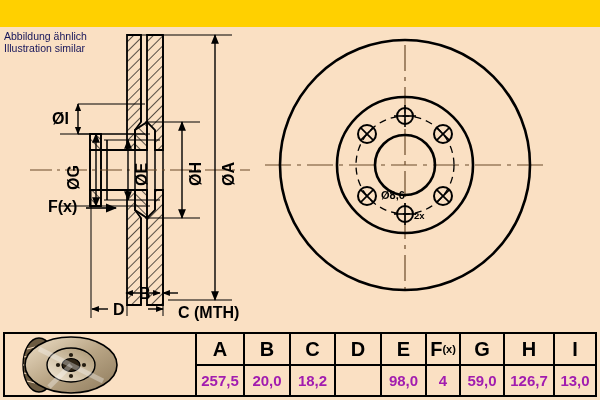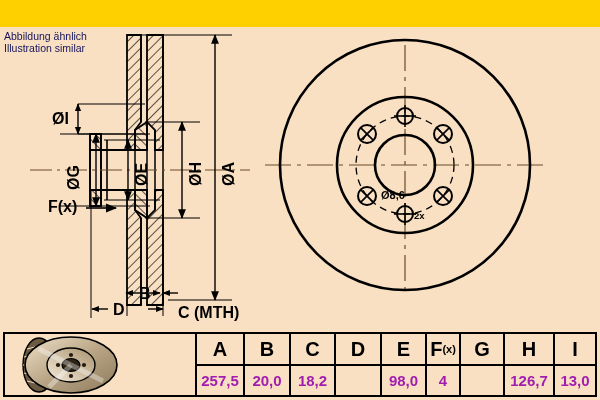--- a/index.html
+++ b/index.html
@@ -327,20 +327,21 @@
       </div>
       <div class="col c-f">
         <div class="hd">
             <span>F</span>
             <span class="sup">(x)</span>
           </div>
         <div class="vl">4</div>
       </div>
       <div class="col c-g">
         <div class="hd">G</div>
+        <div class="vl">59,0</div>
       </div>
       <div class="col c-h">
         <div class="hd">H</div>
         <div class="vl">126,7</div>
       </div>
       <div class="col c-i">
         <div class="hd">I</div>
         <div class="vl">13,0</div>
       </div>
     </div>

